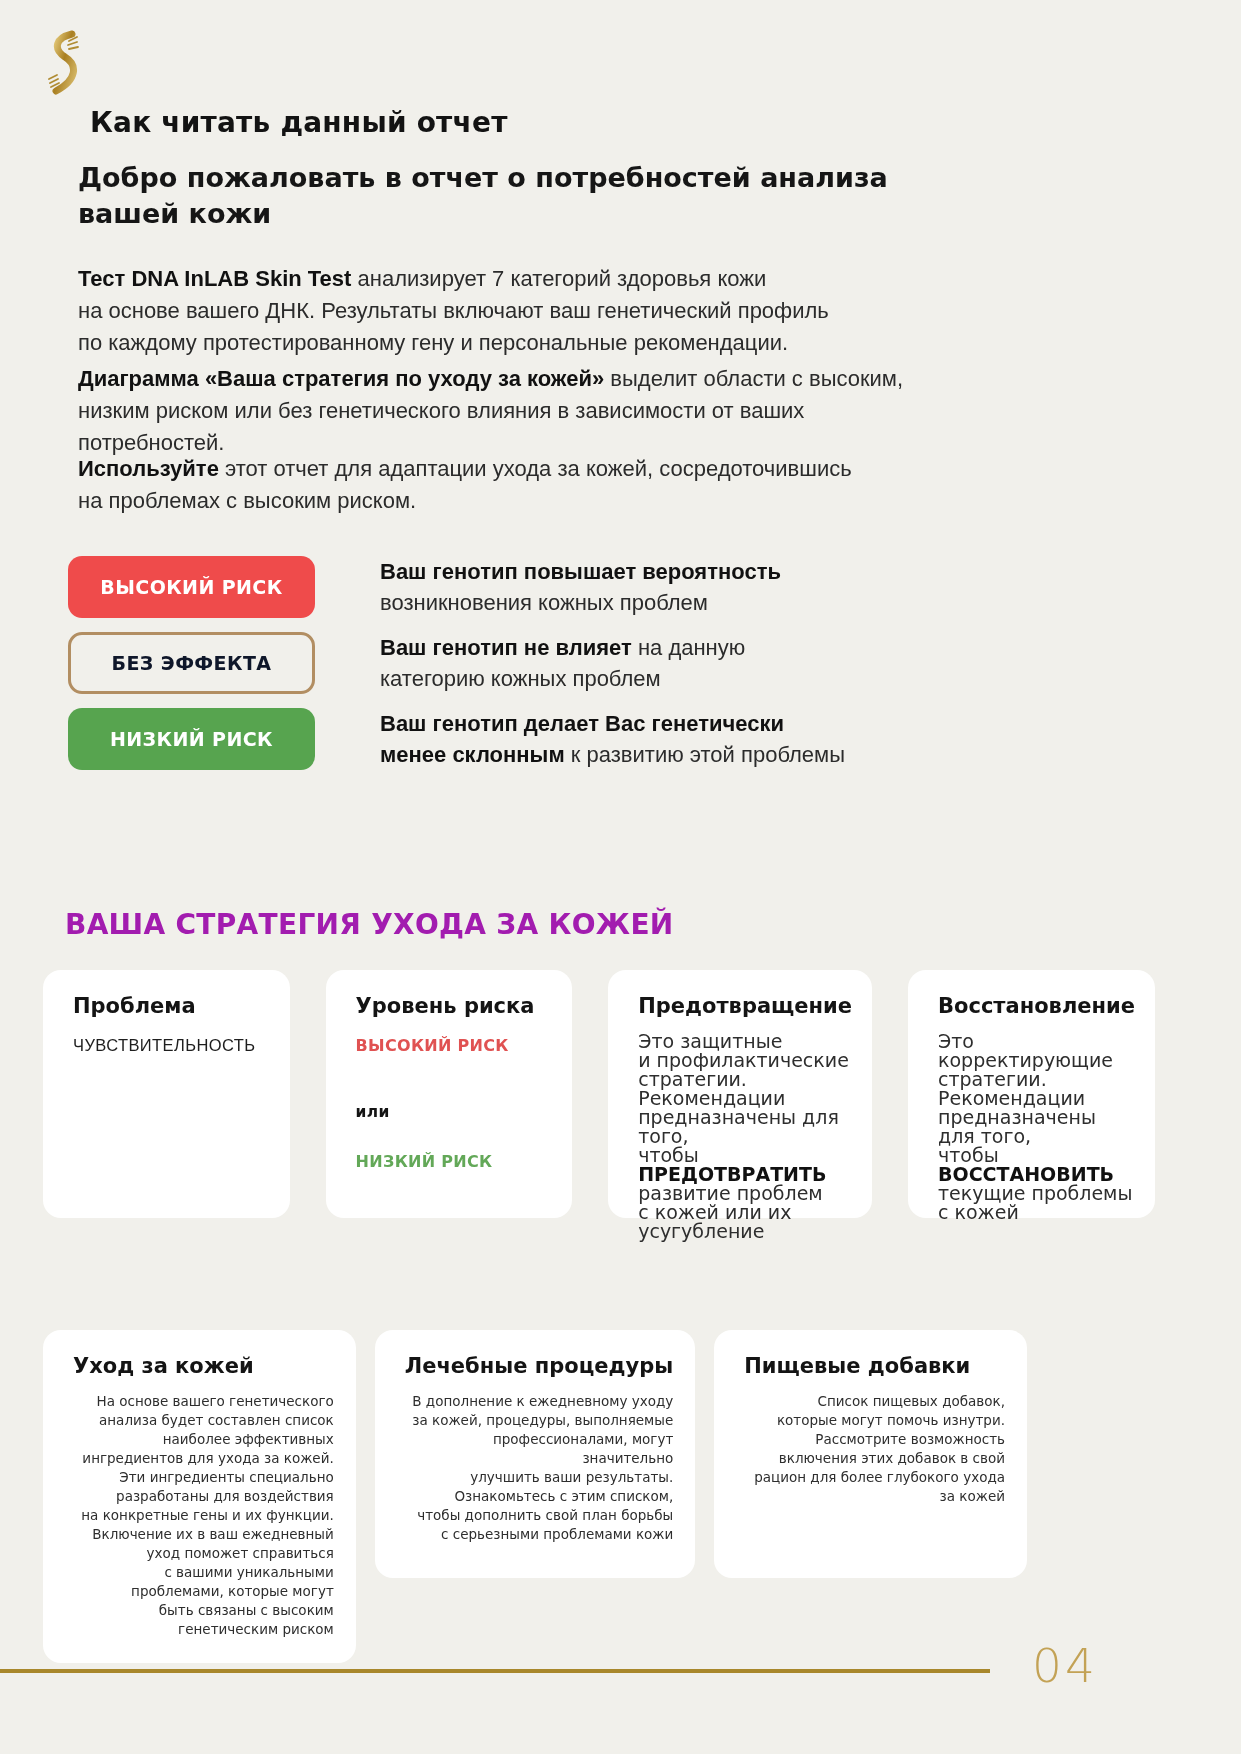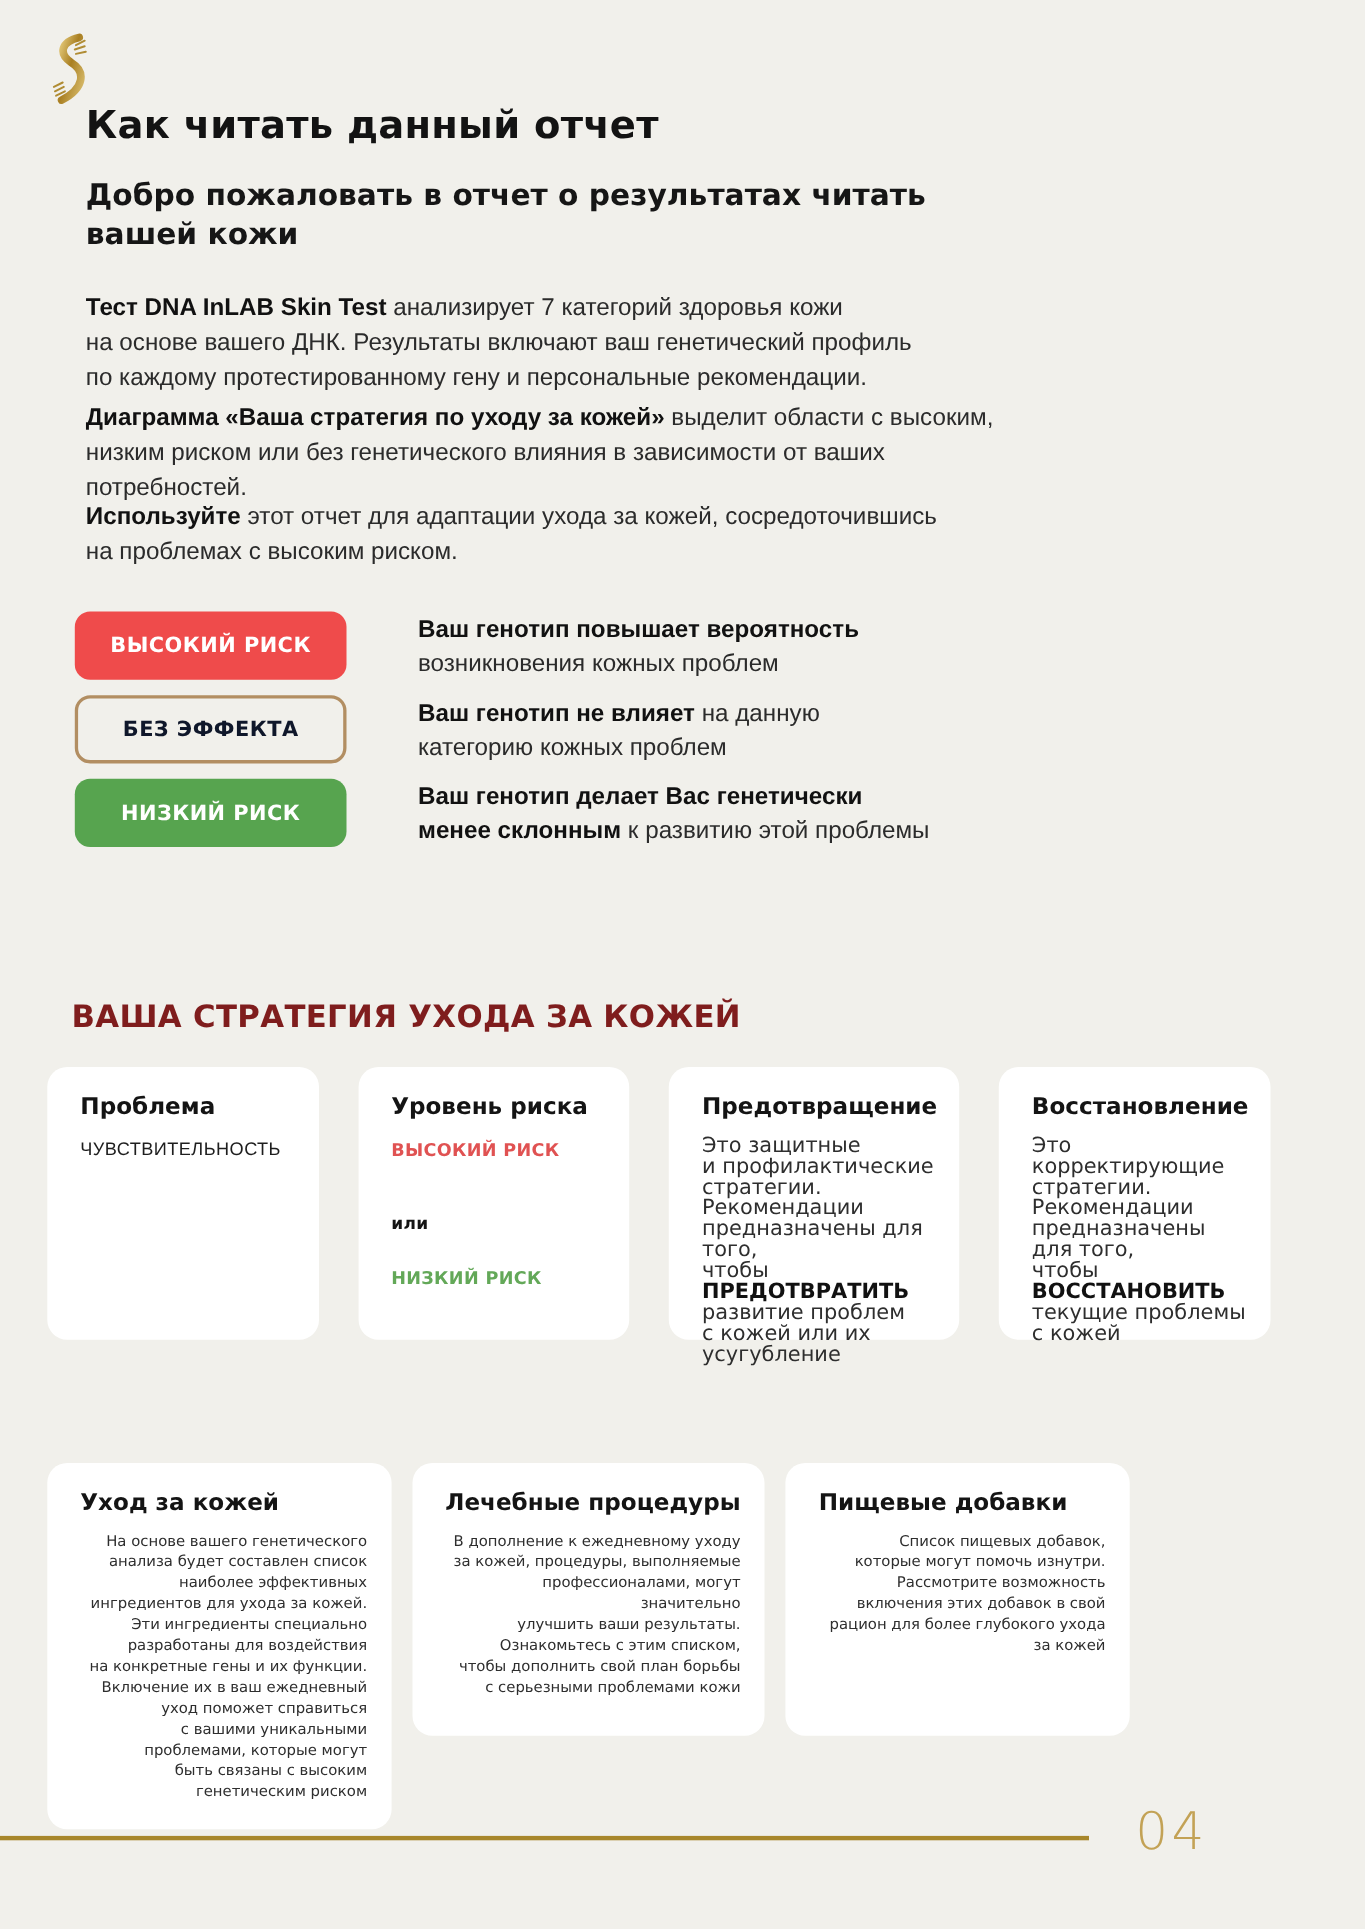--- a/index.html
+++ b/index.html
@@ -10,23 +10,23 @@
     color:#222;
     position:relative;
   }
   .page{position:absolute;inset:0;}
 
   
   .logo{position:absolute;left:44px;top:30px;width:42px;height:66px;}
 
   
   .title{
-    position:absolute;left:78px;top:94px;margin:0;
+    position:absolute;left:78px;top:94px;margin:12px;
     font-family:"DejaVu Sans",sans-serif;
-    font-size:35px;font-weight:700;letter-spacing:.2px;color:#131313;white-space:nowrap;
+    font-size:28px;font-weight:700;letter-spacing:.2px;color:#131313;white-space:nowrap;
   }
   .subtitle{
     position:absolute;left:78px;top:160px;margin:0;
     font-family:"DejaVu Sans",sans-serif;
     font-size:27px;font-weight:700;line-height:36px;color:#161616;
     white-space:pre-line;
   }
 
   
   .para{
@@ -50,21 +50,21 @@
   .badge-low{background:#57a44f;color:#ffffff;}
   .legend-desc{
     margin-left:65px;font-size:22px;line-height:31px;color:#2b2b2b;white-space:pre-line;
   }
   .legend-desc b{color:#111;}
 
   
   .section-heading{
     position:absolute;left:65px;margin:0;
     font-family:"DejaVu Sans",sans-serif;
-    font-size:28px;font-weight:700;letter-spacing:.3px;color:#7f1d1d;white-space:nowrap;
+    font-size:28px;font-weight:700;letter-spacing:.3px;color:#a21caf;white-space:nowrap;
   }
   .h-strategy{top:908px;}
   .h-rx{top:1262px;}
 
   
   .strategy-cards{
     position:absolute;left:43px;top:970px;width:1112px;height:248px;
     display:flex;gap:36px;align-items:stretch;
   }
   .card{
@@ -130,21 +130,21 @@
           <path d="M24 15 L33 12"></path>
           <path d="M25 19 L34 17"></path>
         <path d="M13 45 L5 49"></path>
           <path d="M14 49 L6 53"></path>
           <path d="M15 53 L7 57"></path>
       </g>
     </svg>
   </div>
 
   <h1 class="title">Как читать данный отчет</h1>
-  <h2 class="subtitle">Добро пожаловать в отчет о результатах читать
+  <h2 class="subtitle">Добро пожаловать в отчет о потребностей анализа
 вашей кожи</h2>
 
   <p class="para p1"><b>Тест DNA InLAB Skin Test</b><span> анализирует 7 категорий здоровья кожи
 на основе вашего ДНК. Результаты включают ваш генетический профиль
 по каждому протестированному гену и персональные рекомендации.</span></p>
   <p class="para p2"><b>Диаграмма «Ваша стратегия по уходу за кожей»</b><span> выделит области с высоким,
 низким риском или без генетического влияния в зависимости от ваших
 потребностей.</span></p>
   <p class="para p3"><b>Используйте</b><span> этот отчет для адаптации ухода за кожей, сосредоточившись
 на проблемах с высоким риском.</span></p>

